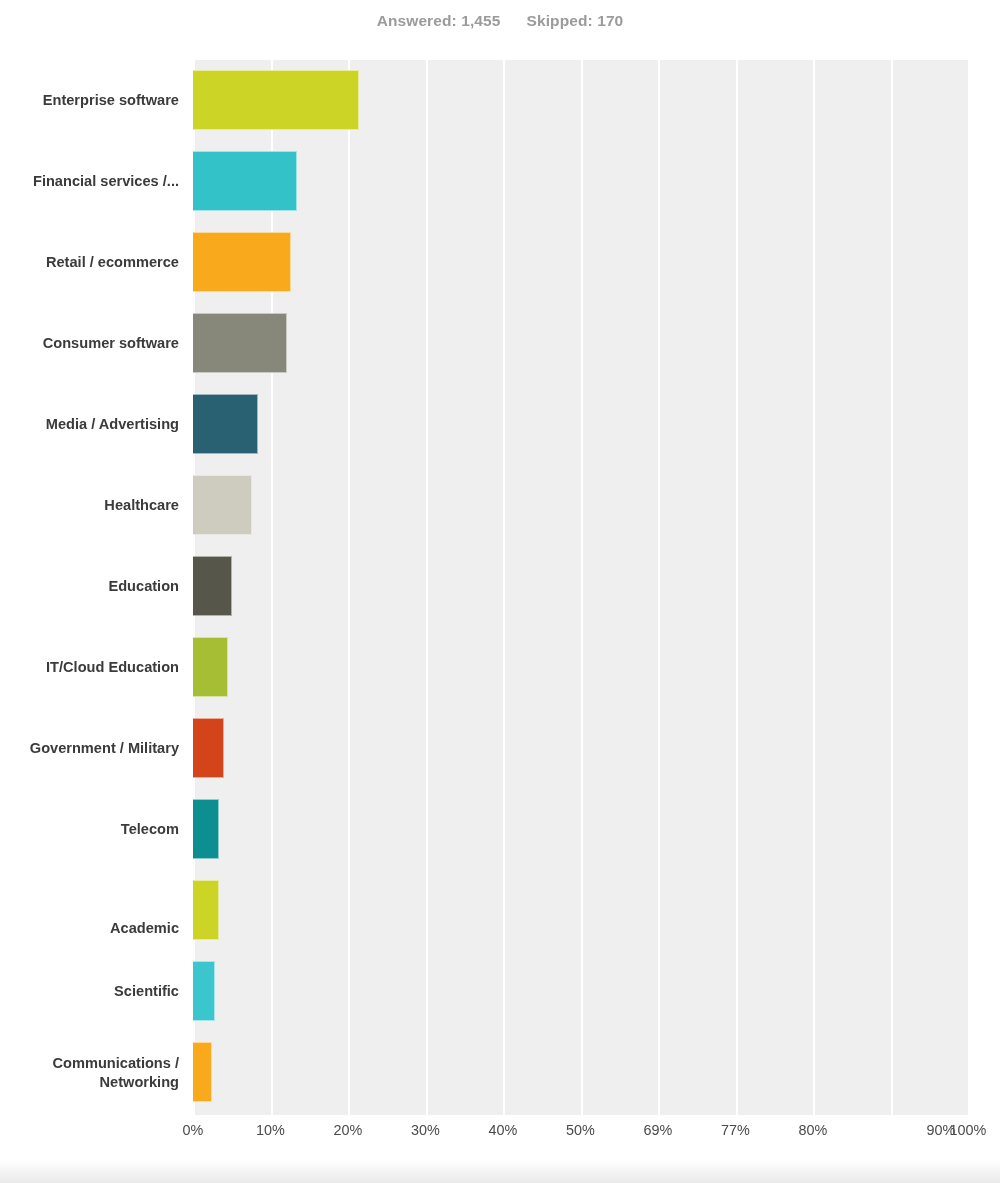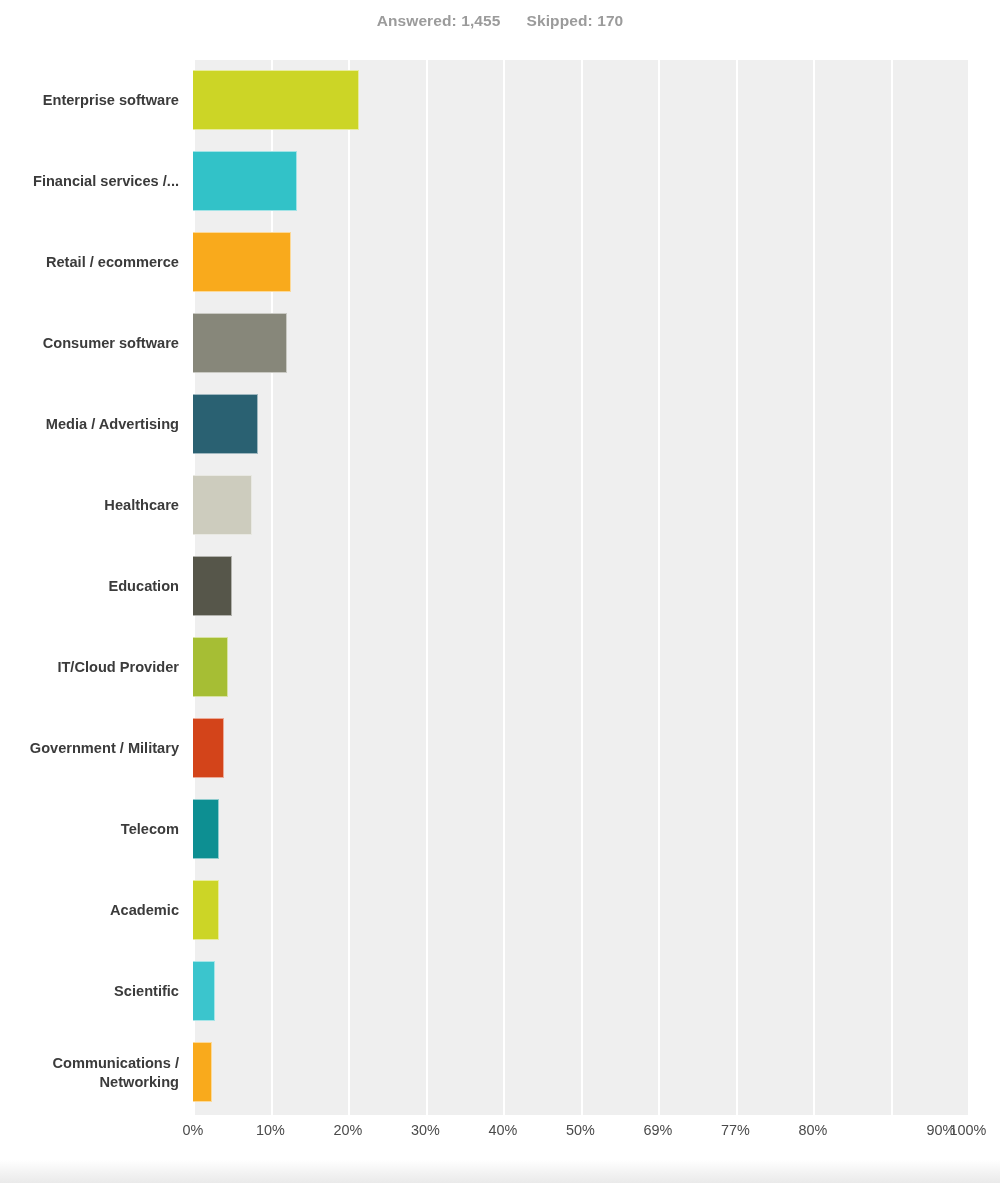--- a/index.html
+++ b/index.html
@@ -127,24 +127,24 @@
   </div>
 
   <div id="category-labels">
       <div class="cat-label" style="top: 0px;">Enterprise software</div>
       <div class="cat-label" style="top: 81px;">Financial services /...</div>
       <div class="cat-label" style="top: 162px;">Retail / ecommerce</div>
       <div class="cat-label" style="top: 243px;">Consumer software</div>
       <div class="cat-label" style="top: 324px;">Media / Advertising</div>
       <div class="cat-label" style="top: 405px;">Healthcare</div>
       <div class="cat-label" style="top: 486px;">Education</div>
-      <div class="cat-label" style="top: 567px;">IT/Cloud Provider</div>
+      <div class="cat-label" style="top: 567px;">IT/Cloud Education</div>
       <div class="cat-label" style="top: 648px;">Government / Military</div>
       <div class="cat-label" style="top: 729px;">Telecom</div>
-      <div class="cat-label" style="top: 810px;">Academic</div>
+      <div class="cat-label" style="top: 828px;">Academic</div>
       <div class="cat-label" style="top: 891px;">Scientific</div>
       <div class="cat-label" style="top: 972px;">Communications / Networking</div>
     </div>
 
   <div id="plot-area">
     <div id="gridlines-layer">
         <div class="gridline" style="left: 0px;"></div>
         <div class="gridline" style="left: 77.5px;"></div>
         <div class="gridline" style="left: 155px;"></div>
         <div class="gridline" style="left: 232.5px;"></div>

